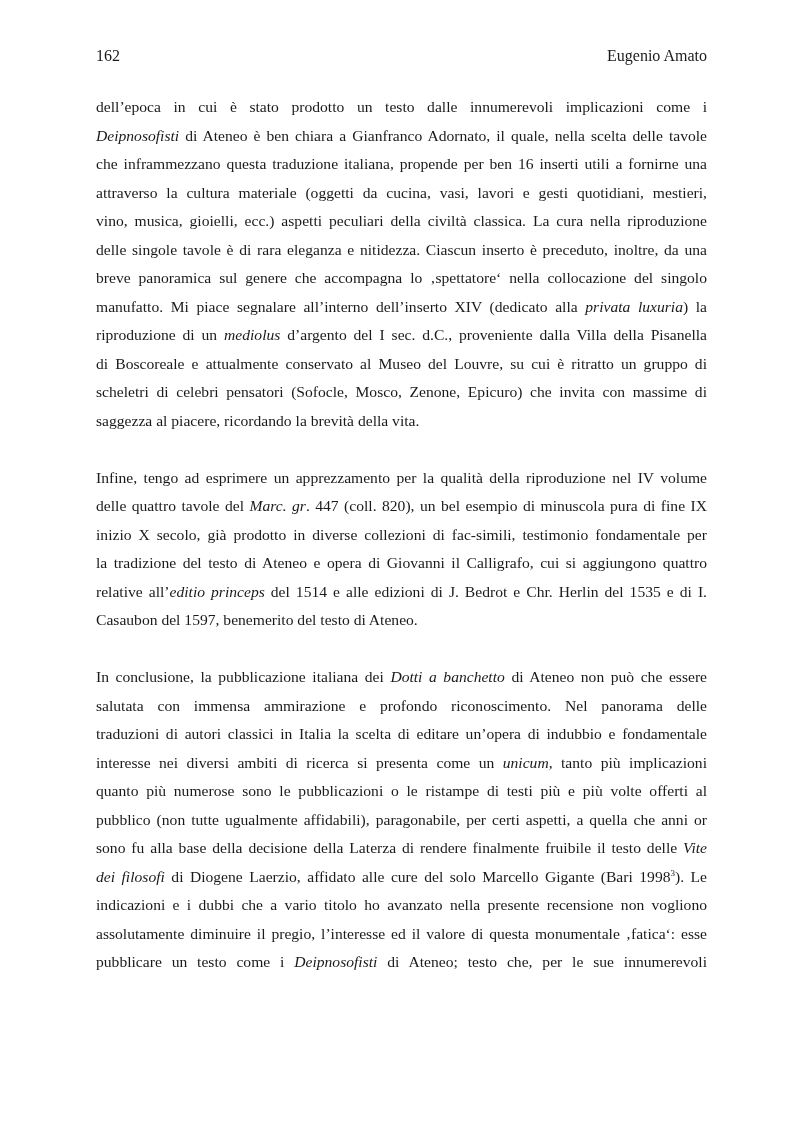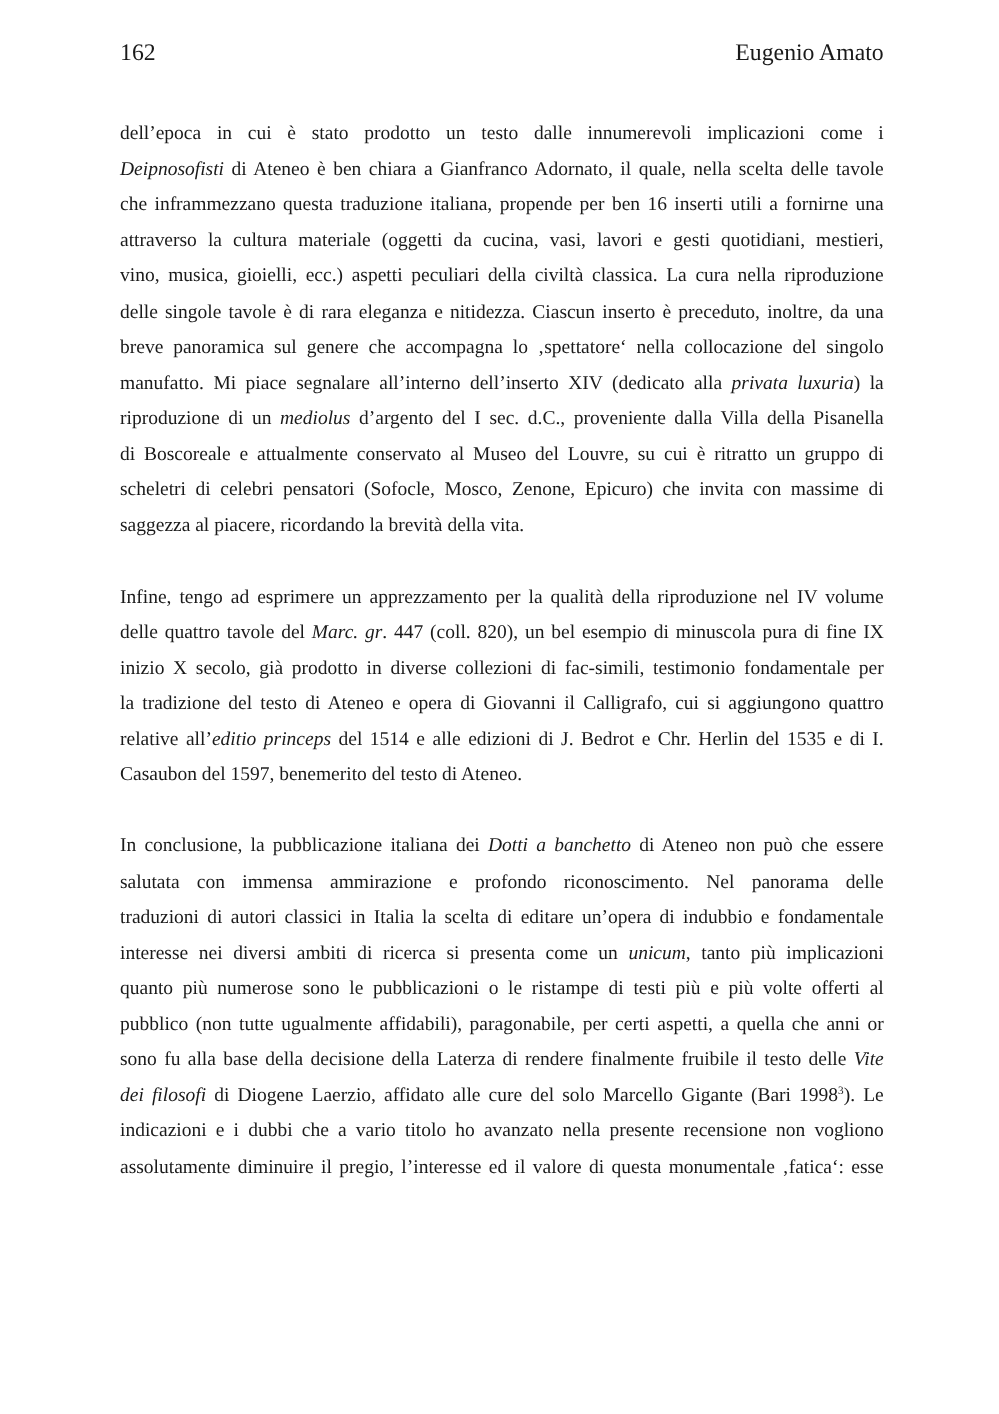--- a/index.html
+++ b/index.html
@@ -1,19 +1,19 @@
 <!DOCTYPE html>
 <html><head>
 <meta charset="utf-8">
 <style>
   html, body { margin: 0; padding: 0; background: #ffffff; }
   body { width: 799px; height: 1131px; position: relative; overflow: hidden;
          font-family: "Liberation Serif", "DejaVu Serif", serif; color: #1a1a1a; }
-  .header { position: absolute; top: 32px; left: 96px; width: 611px; height: 20px;
-            font-size: 19px; }
+  .header { position: absolute; top: 47px; left: 96px; width: 611px; height: 20px;
+            font-size: 16px; }
   .header .pagenum { position: absolute; left: 0; top: 0; }
   .header .author { position: absolute; left: 0; right: 0; top: 0; text-align: right; }
   .body { position: absolute; top: 93px; left: 96px; width: 611px; font-size: 15.6px; }
   .para { margin: 0 0 28.5px 0; }
   .line { display: block; height: 28.5px; line-height: 28.5px; white-space: nowrap;
           text-align: justify; text-align-last: justify; }
   .line.last { text-align-last: left; }
   .line span { white-space: normal; }
   .line .just { display: block; text-align: justify; text-align-last: justify; white-space: normal; }
   .line.last .just { text-align-last: left; }
@@ -111,14 +111,17 @@
       </div>
       <div class="line">
         <span class="just"><i>dei filosofi</i><span> di Diogene Laerzio, affidato alle cure del solo Marcello Gigante (Bari 1998</span><sup>3</sup><span>). Le</span></span>
       </div>
       <div class="line">
         <span class="just"><span>indicazioni e i dubbi che a vario titolo ho avanzato nella presente recensione non vogliono</span></span>
       </div>
       <div class="line">
         <span class="just"><span>assolutamente diminuire il pregio, l’interesse ed il valore di questa monumentale ‚fatica‘: esse</span></span>
       </div>
+      <div class="line">
+        <span class="just"><span>pubblicare un testo come i </span><i>Deipnosofisti</i><span> di Ateneo; testo che, per le sue innumerevoli</span></span>
+      </div>
     </div>
   </div>
 
 </body></html>

